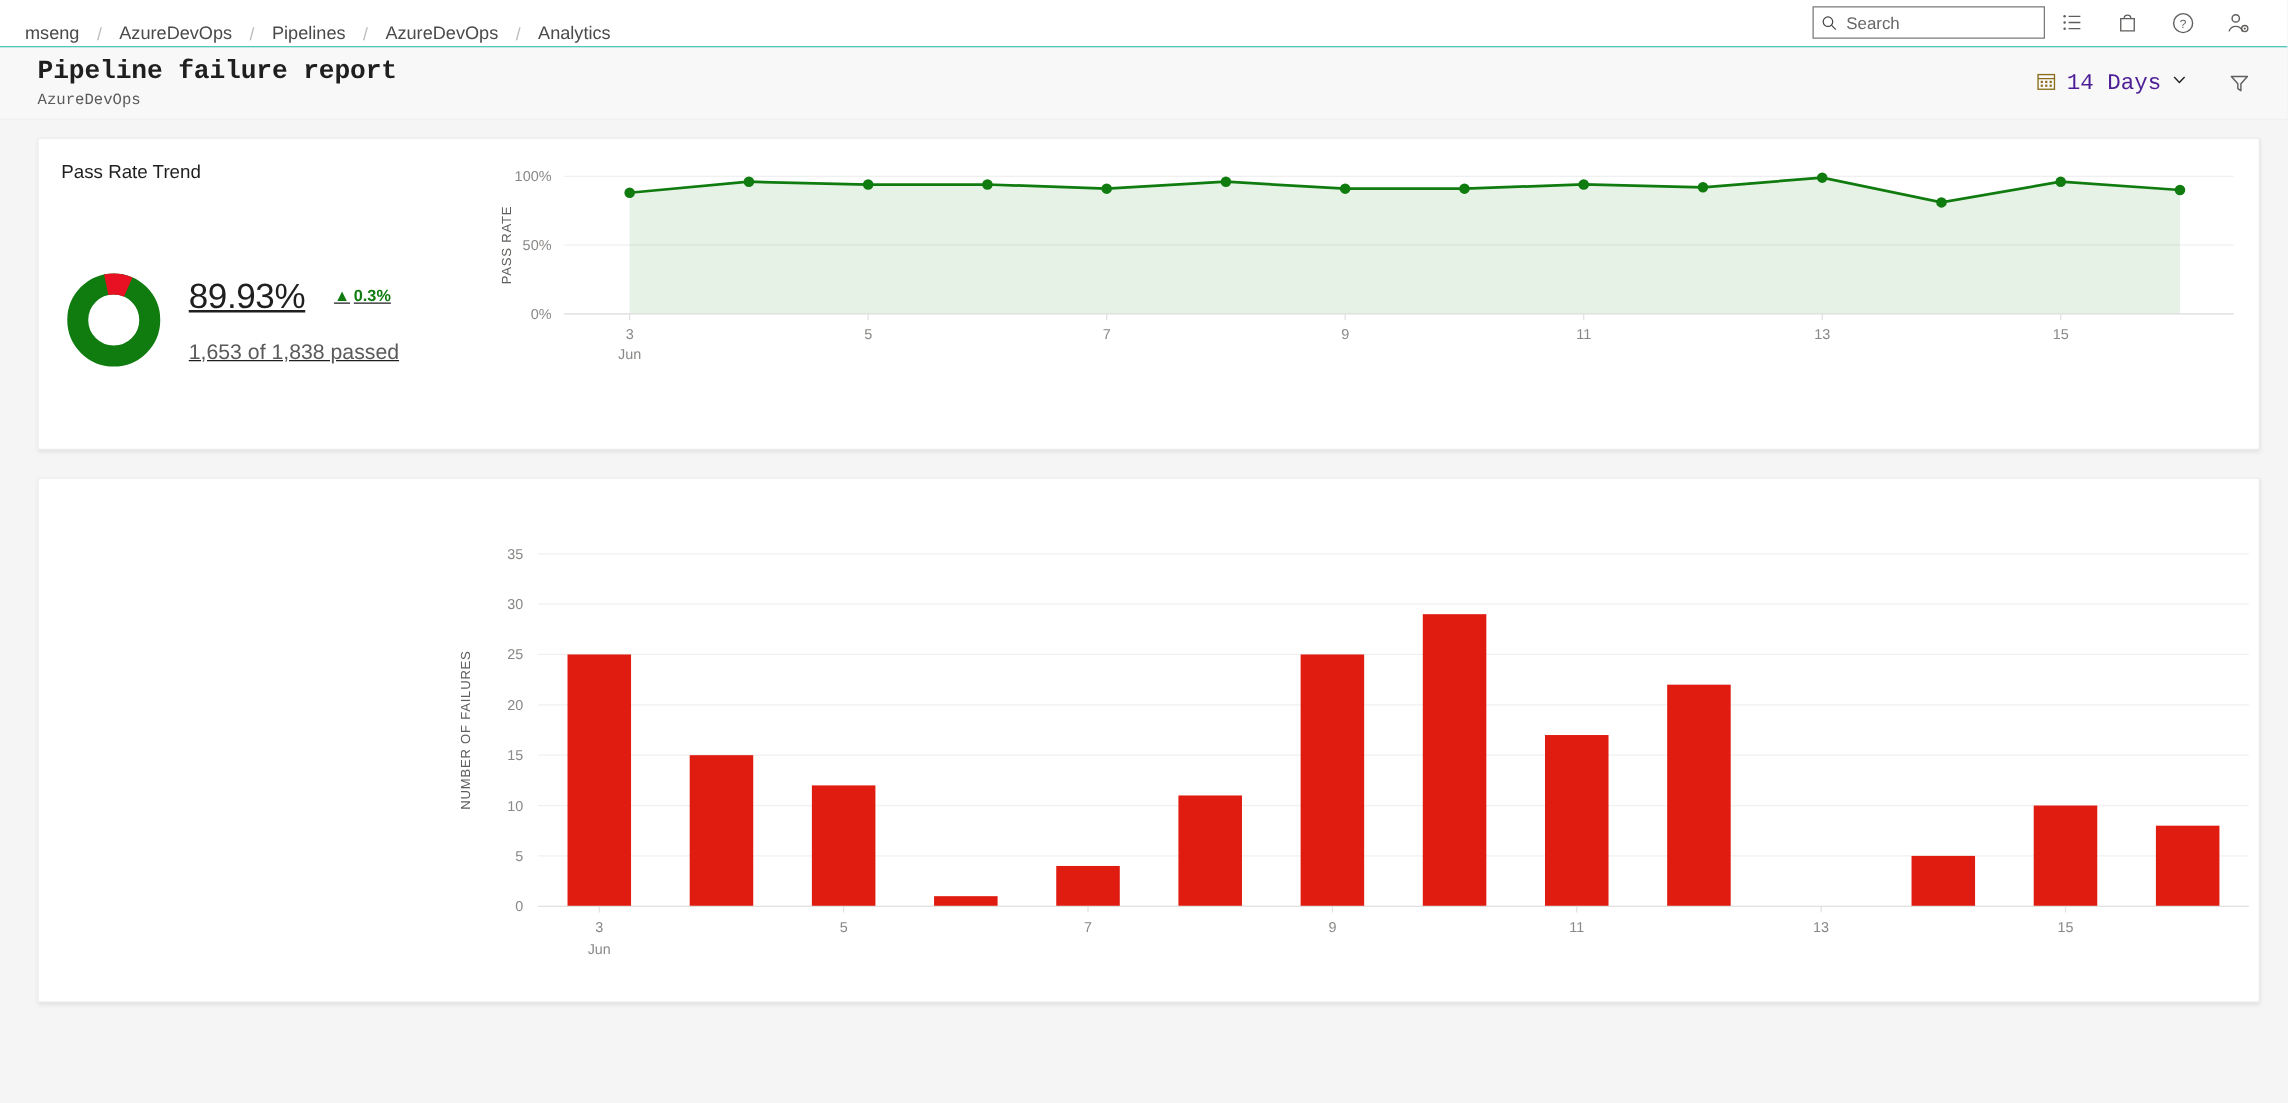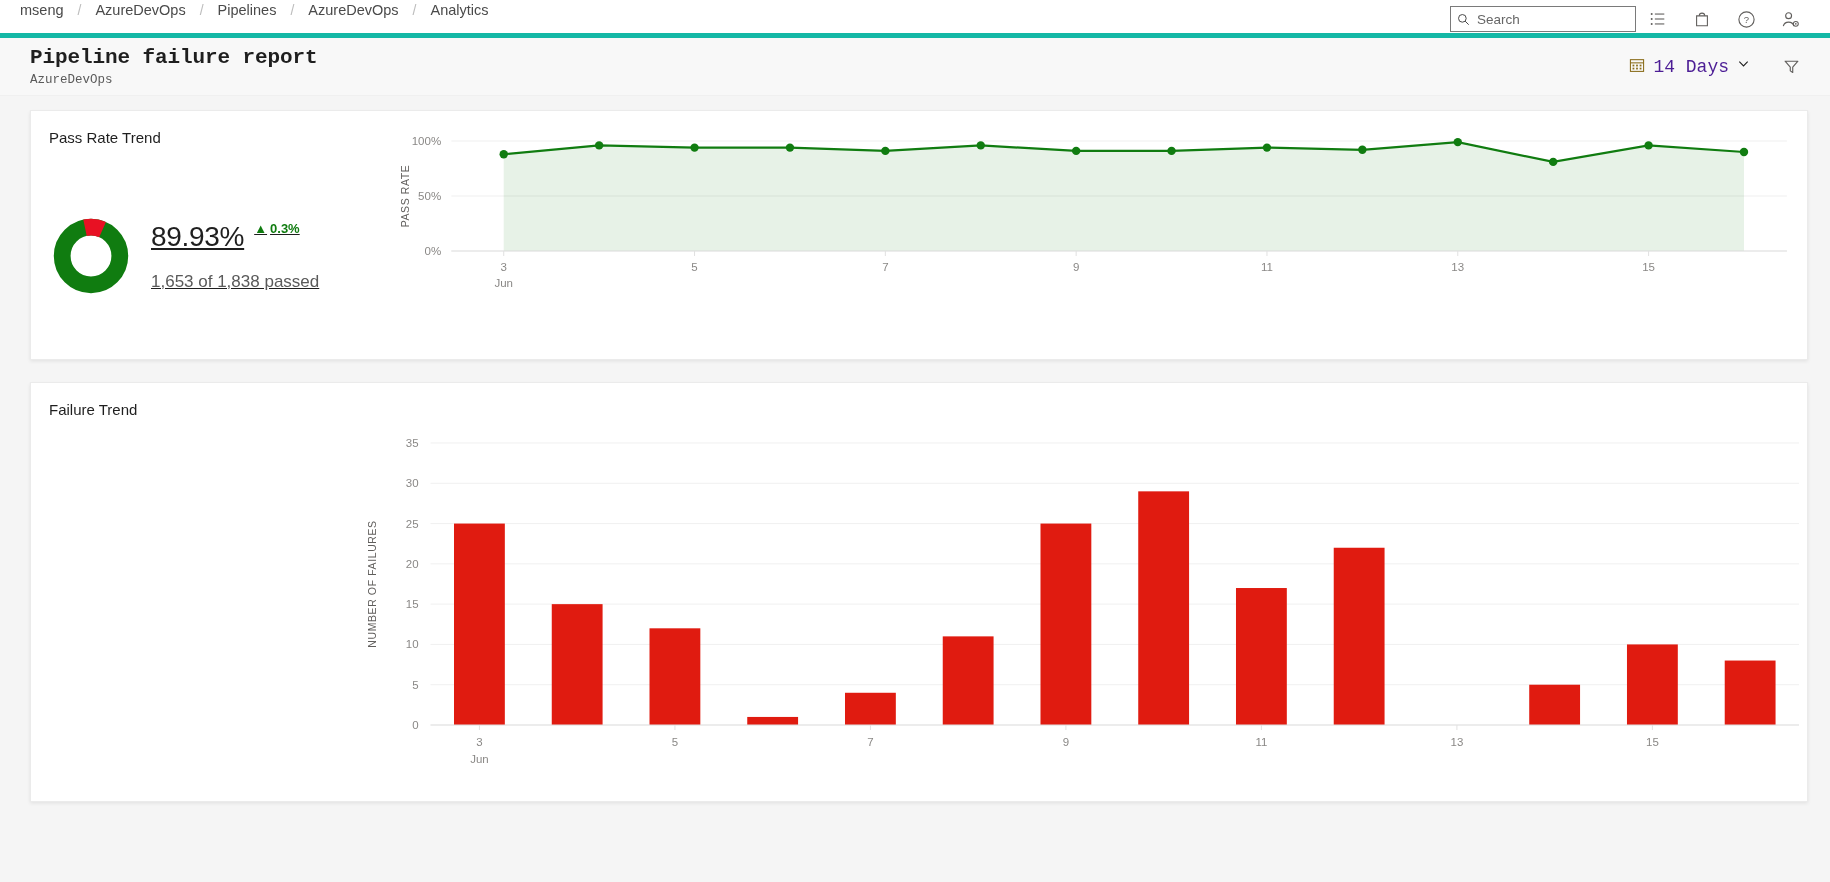--- a/index.html
+++ b/index.html
@@ -8,23 +8,23 @@
     font-family: "Liberation Sans", sans-serif;
     background: #f5f5f5;
     color: #1f1f1f;
     overflow: hidden;
   }
 
   
   .topbar {
     height: 38px;
     background: #ffffff;
-    border-bottom: 5px solid #14b8a6;
+    border-bottom: 1px solid #14b8a6;
     display: flex;
-    align-items: flex-start;
+    align-items: flex-end;
     padding: 0 18px 0 14px;
   }
   .breadcrumb { display: flex; align-items: center; gap: 0; font-size: 14.5px; }
   .crumb {
     color: #4a4a4a;
     padding: 2px 6px;
     white-space: nowrap;
     cursor: pointer;
   }
   .crumb-sep { color: #bdbdbd; padding: 0 8px; font-size: 14px; }
@@ -97,21 +97,21 @@
   
   .card-passrate { height: 250px; display: flex; text-decoration: underline; }
   .pr-left {
     width: 360px;
     display: flex; align-items: center;
     padding-left: 20px;
     margin-top: 42px;
   }
   .donut-wrap { width: 80px; height: 80px; flex: none; }
   .pr-stats { margin-left: 20px; }
-  .pr-row1 { display: flex; align-items: flex-start; gap: 10px; }
+  .pr-row1 { display: flex; align-items: center; gap: 23px; }
   .pr-pct { font-size: 28px; color: #1f1f1f; font-weight: 400; letter-spacing: -0.3px; }
   .pr-delta { font-size: 13px; color: #107c10; font-weight: 600; display: flex; align-items: center; gap: 3px; }
   .pr-sub { font-size: 17px; color: #5a5a5a; margin-top: 19px; }
 
   .pr-chart { flex: 1; position: relative; }
 
   
   .card-failure { height: 420px; position: relative; }
   .failure-chart { position: absolute; left: 0; right: 0; top: 42px; bottom: 0; }
   .insight {
@@ -283,21 +283,20 @@
           <text x="872.2500000000001" y="160" text-anchor="middle" class="ax-tick">11</text>
           <line x1="1062.25" y1="140" x2="1062.25" y2="145" class="axline"></line>
           <text x="1062.25" y="160" text-anchor="middle" class="ax-tick">13</text>
           <line x1="1252.25" y1="140" x2="1252.25" y2="145" class="axline"></line>
           <text x="1252.25" y="160" text-anchor="middle" class="ax-tick">15</text>
         </svg>
     </div>
   </div>
 
   <div class="card card-failure">
-    <div class="card-title">Failure Trend</div>
 
     <div class="failure-chart">
       <svg id="svg-failure" width="100%" height="378" viewBox="0 0 1778 378" preserveAspectRatio="none">
           <line x1="400" y1="300" x2="1770" y2="300" class="grid"></line>
           <text x="388" y="304" text-anchor="end" class="ax-tick">0</text>
           <line x1="400" y1="259.7142857142857" x2="1770" y2="259.7142857142857" class="grid"></line>
           <text x="388" y="263.7142857142857" text-anchor="end" class="ax-tick">5</text>
           <line x1="400" y1="219.42857142857144" x2="1770" y2="219.42857142857144" class="grid"></line>
           <text x="388" y="223.42857142857144" text-anchor="end" class="ax-tick">10</text>
           <line x1="400" y1="179.14285714285714" x2="1770" y2="179.14285714285714" class="grid"></line>

